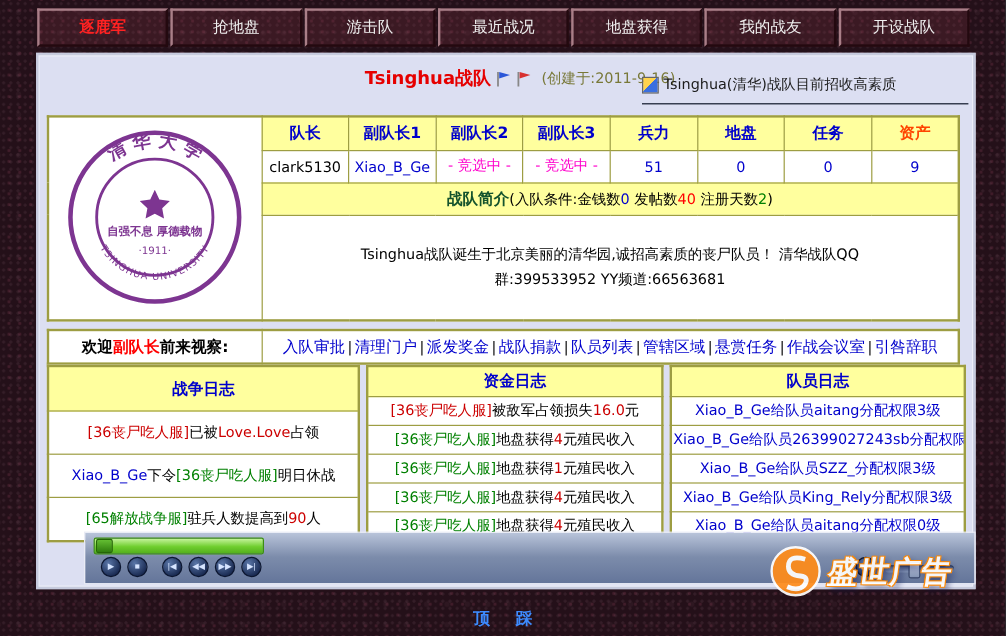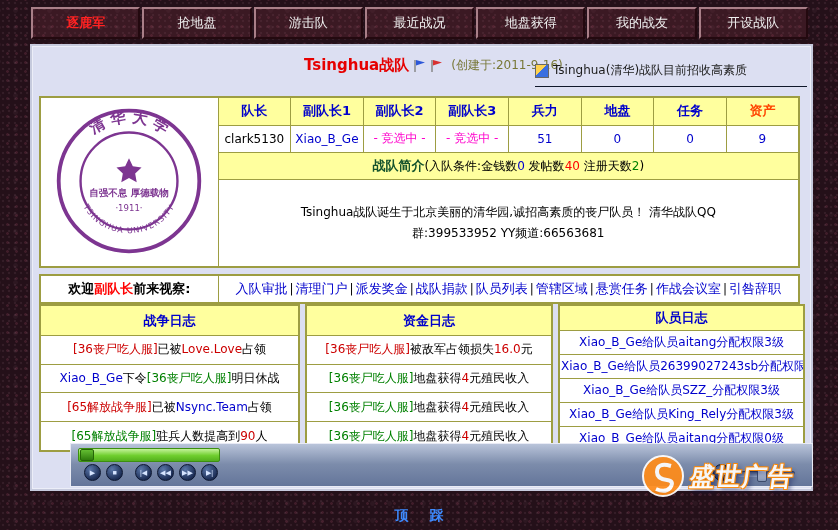--- a/index.html
+++ b/index.html
@@ -215,37 +215,37 @@
             <tr>
               <th class="yhead">战争日志</th>
             </tr>
         <tr>
               <td><span style="color: rgb(204, 0, 0);">[36丧尸吃人服]</span><span style="color: rgb(0, 0, 0);">已被</span><span style="color: rgb(204, 0, 0);">Love.Love</span><span style="color: rgb(0, 0, 0);">占领</span></td>
             </tr>
         <tr>
               <td><span style="color: rgb(0, 0, 204);">Xiao_B_Ge</span><span style="color: rgb(0, 0, 0);">下令</span><span style="color: rgb(0, 128, 0);">[36丧尸吃人服]</span><span style="color: rgb(0, 0, 0);">明日休战</span></td>
             </tr>
         <tr>
-              <td><span style="color: rgb(204, 0, 0);">[65解放战争服]</span><span style="color: rgb(0, 0, 0);">已被</span><span style="color: rgb(0, 0, 204);">Nsync.Team</span><span style="color: rgb(0, 0, 0);">占领</span></td>
-            </tr>
-        <tr>
               <td><span style="color: rgb(0, 128, 0);">[65解放战争服]</span><span style="color: rgb(0, 0, 0);">驻兵人数提高到</span><span style="color: rgb(204, 0, 0);">90</span><span style="color: rgb(0, 0, 0);">人</span></td>
             </tr>
       </tbody>
         </table>
       <table class="grid log-table w-fund">
         <tbody>
             <tr>
               <th class="yhead">资金日志</th>
             </tr>
         <tr>
               <td><span style="color: rgb(204, 0, 0);">[36丧尸吃人服]</span><span style="color: rgb(0, 0, 0);">被敌军占领损失</span><span style="color: rgb(204, 0, 0);">16.0</span><span style="color: rgb(0, 0, 0);">元</span></td>
             </tr>
         <tr>
               <td><span style="color: rgb(0, 128, 0);">[36丧尸吃人服]</span><span style="color: rgb(0, 0, 0);">地盘获得</span><span style="color: rgb(204, 0, 0);">4</span><span style="color: rgb(0, 0, 0);">元殖民收入</span></td>
+            </tr>
+        <tr>
+              <td><span style="color: rgb(0, 128, 0);">[36丧尸吃人服]</span><span style="color: rgb(0, 0, 0);">地盘获得</span><span style="color: rgb(204, 0, 0);">1</span><span style="color: rgb(0, 0, 0);">元殖民收入</span></td>
             </tr>
         <tr>
               <td><span style="color: rgb(0, 128, 0);">[36丧尸吃人服]</span><span style="color: rgb(0, 0, 0);">地盘获得</span><span style="color: rgb(204, 0, 0);">4</span><span style="color: rgb(0, 0, 0);">元殖民收入</span></td>
             </tr>
         <tr>
               <td><span style="color: rgb(0, 128, 0);">[36丧尸吃人服]</span><span style="color: rgb(0, 0, 0);">地盘获得</span><span style="color: rgb(204, 0, 0);">4</span><span style="color: rgb(0, 0, 0);">元殖民收入</span></td>
             </tr>
       </tbody>
         </table>
       <table class="grid log-table w-member">

